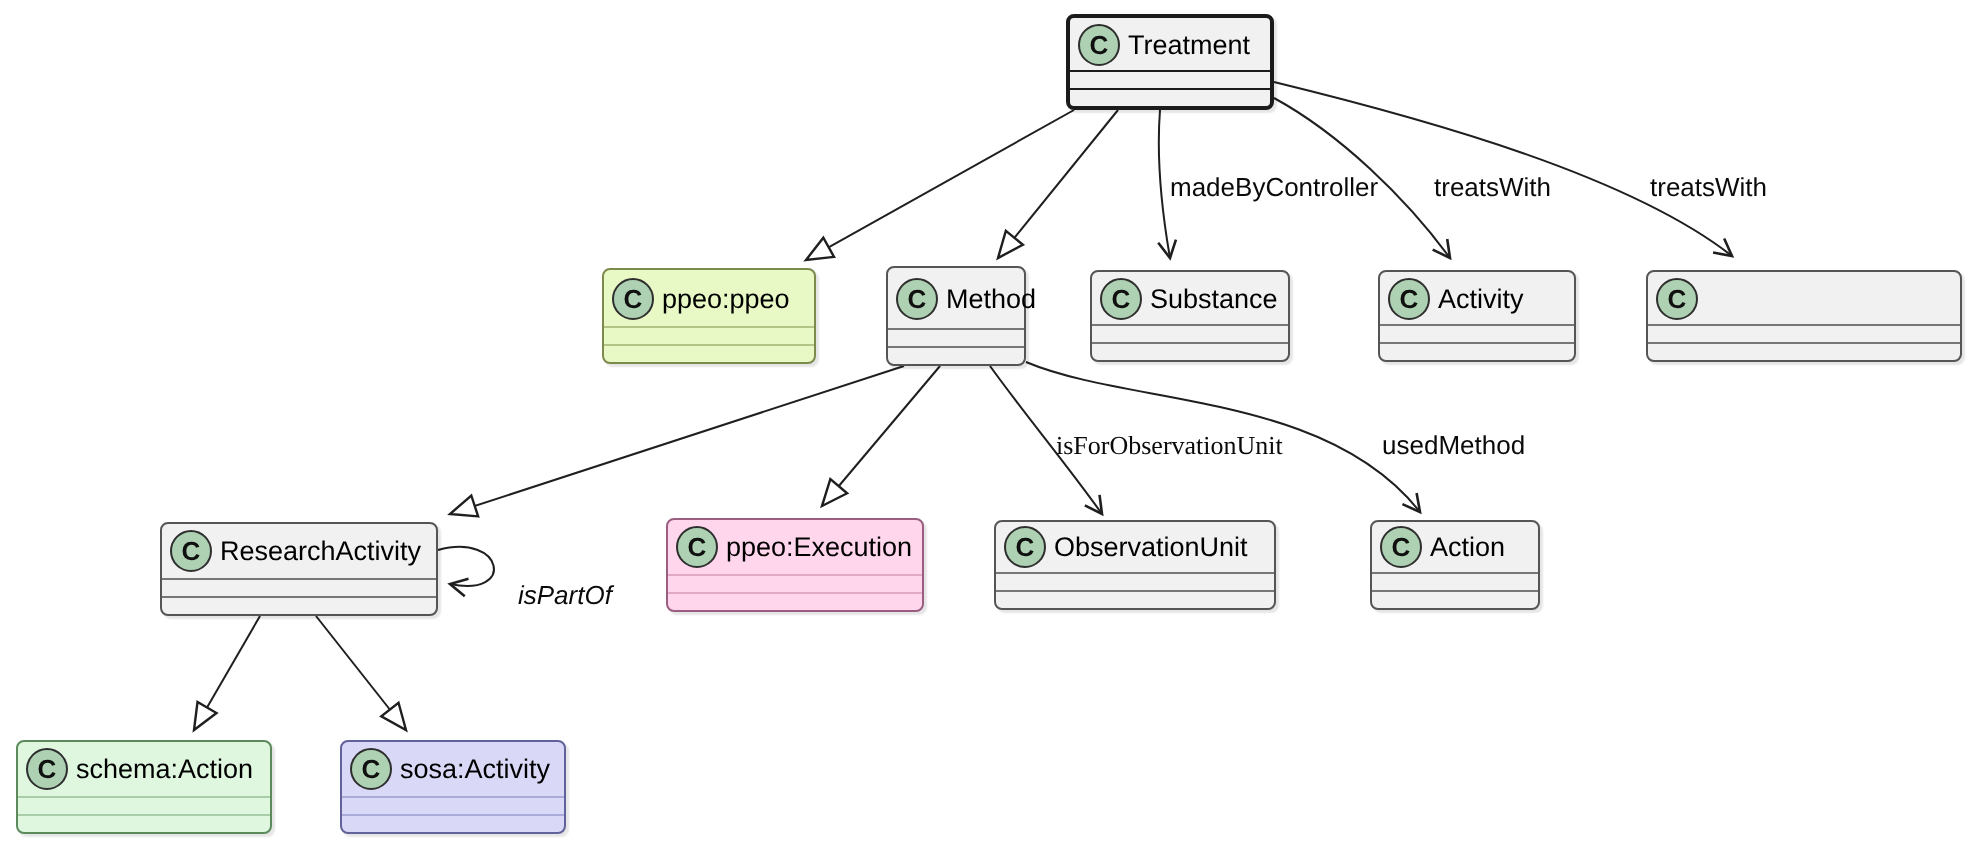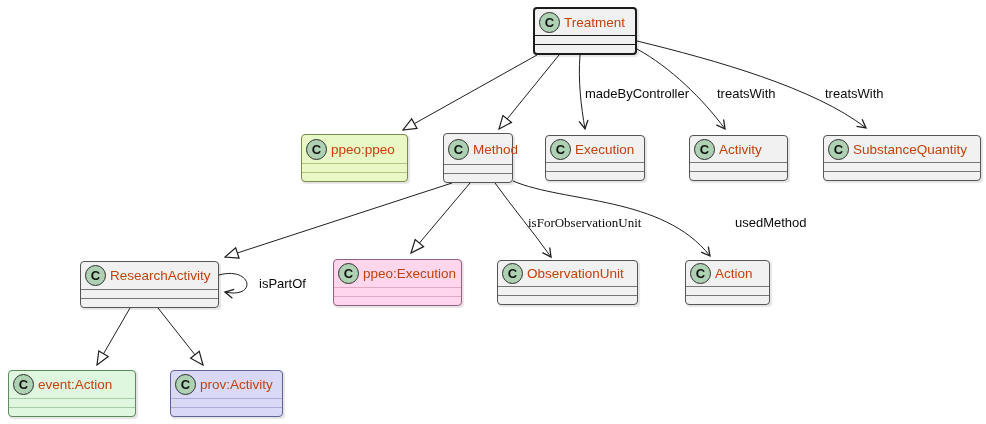--- a/index.html
+++ b/index.html
@@ -31,21 +31,21 @@
   .circ {
     flex:0 0 auto;
     width:21px; height:21px;
     border-radius:50%;
     border:1.2px solid #2e2e2e;
     box-sizing:border-box;
     display:flex; align-items:center; justify-content:center;
     font-weight:bold; font-size:13px; color:#101010;
     background:var(--circ,#ADD1B2);
   }
-  .nm { font-size:13.5px; color:#c2410c; white-space:nowrap; }
+  .nm { font-size:13.5px; color:#000000; white-space:nowrap; }
   .comp { height:8px; border-top:1px solid var(--sep,#777); }
   .elabel {
     position:absolute;
     font-size:13px;
     color:#0a0a0a;
     white-space:nowrap;
     line-height:14px;
   }
 </style>
 </head>
@@ -71,22 +71,22 @@
       <path d="M495,183 C513,208 534,233 551,257" class="edge" marker-end="url(#mvee)"></path>
       <path d="M513,181 C565,203 663,196 710,256" class="edge" marker-end="url(#mvee)"></path>
       <path d="M130,308 L97,365" class="edge" marker-end="url(#mgen)"></path>
       <path d="M158,308 L203,365" class="edge" marker-end="url(#mgen)"></path>
       <path d="M219,275 C252,266 258,299 225,292" class="edge" marker-end="url(#mvee)"></path>
     </svg>
 <div class="elabel" style="left: 585px; top: 87px;">madeByController</div>
     <div class="elabel" style="left: 717px; top: 87px;">treatsWith</div>
     <div class="elabel" style="left: 825px; top: 87px;">treatsWith</div>
     <div class="elabel" style="left: 528px; top: 216px; font-family: Liberation Serif, serif;">isForObservationUnit</div>
-    <div class="elabel" style="left: 691px; top: 216px; margin-left: 44px;">usedMethod</div>
-    <div class="elabel" style="left: 259px; top: 277px;">isPartOf</div>
+    <div class="elabel" style="left: 691px; top: 216px;">usedMethod</div>
+    <div class="elabel" style="left: 259px; top: 291px; font-style: italic;">isPartOf</div>
     <div class="node" style="left: 533px; top: 7px; width: 104px; height: 48px; background: rgb(241, 241, 241); border-color: rgb(27, 27, 27); border-width: 2px; --sep: #1b1b1b;">
       <div class="hdr">
         <span class="circ">C</span>
         <span class="nm">Treatment</span>
       </div>
       <div class="comp"></div>
       <div class="comp"></div>
     </div>
     <div class="node" style="left: 301px; top: 134px; width: 107px; height: 48px; background: rgb(233, 249, 197); border-color: rgb(125, 138, 77); border-width: 1px; --sep: #b4c487;">
       <div class="hdr">
@@ -100,37 +100,36 @@
       <div class="hdr">
         <span class="circ">C</span>
         <span class="nm">Method</span>
       </div>
       <div class="comp"></div>
       <div class="comp"></div>
     </div>
     <div class="node" style="left: 545px; top: 135px; width: 100px; height: 46px; background: rgb(241, 241, 241); border-color: rgb(85, 85, 85); border-width: 1px; --sep: #777777;">
       <div class="hdr">
         <span class="circ">C</span>
-        <span class="nm">Execution</span>
+        <span class="nm">Substance</span>
       </div>
       <div class="comp"></div>
       <div class="comp"></div>
     </div>
     <div class="node" style="left: 689px; top: 135px; width: 99px; height: 46px; background: rgb(241, 241, 241); border-color: rgb(85, 85, 85); border-width: 1px; --sep: #777777;">
       <div class="hdr">
         <span class="circ">C</span>
         <span class="nm">Activity</span>
       </div>
       <div class="comp"></div>
       <div class="comp"></div>
     </div>
     <div class="node" style="left: 823px; top: 135px; width: 158px; height: 46px; background: rgb(241, 241, 241); border-color: rgb(85, 85, 85); border-width: 1px; --sep: #777777;">
       <div class="hdr">
         <span class="circ">C</span>
-        <span class="nm">SubstanceQuantity</span>
       </div>
       <div class="comp"></div>
       <div class="comp"></div>
     </div>
     <div class="node" style="left: 80px; top: 261px; width: 139px; height: 47px; background: rgb(241, 241, 241); border-color: rgb(85, 85, 85); border-width: 1px; --sep: #777777;">
       <div class="hdr">
         <span class="circ">C</span>
         <span class="nm">ResearchActivity</span>
       </div>
       <div class="comp"></div>
@@ -156,26 +155,26 @@
       <div class="hdr">
         <span class="circ">C</span>
         <span class="nm">Action</span>
       </div>
       <div class="comp"></div>
       <div class="comp"></div>
     </div>
     <div class="node" style="left: 8px; top: 370px; width: 128px; height: 47px; background: rgb(223, 247, 223); border-color: rgb(93, 138, 93); border-width: 1px; --sep: #a9cda9;">
       <div class="hdr">
         <span class="circ">C</span>
-        <span class="nm">event:Action</span>
+        <span class="nm">schema:Action</span>
       </div>
       <div class="comp"></div>
       <div class="comp"></div>
     </div>
     <div class="node" style="left: 170px; top: 370px; width: 113px; height: 47px; background: rgb(217, 217, 247); border-color: rgb(98, 98, 154); border-width: 1px; --sep: #ababd9;">
       <div class="hdr">
         <span class="circ">C</span>
-        <span class="nm">prov:Activity</span>
+        <span class="nm">sosa:Activity</span>
       </div>
       <div class="comp"></div>
       <div class="comp"></div>
     </div>
   </div>
 
 </body></html>

